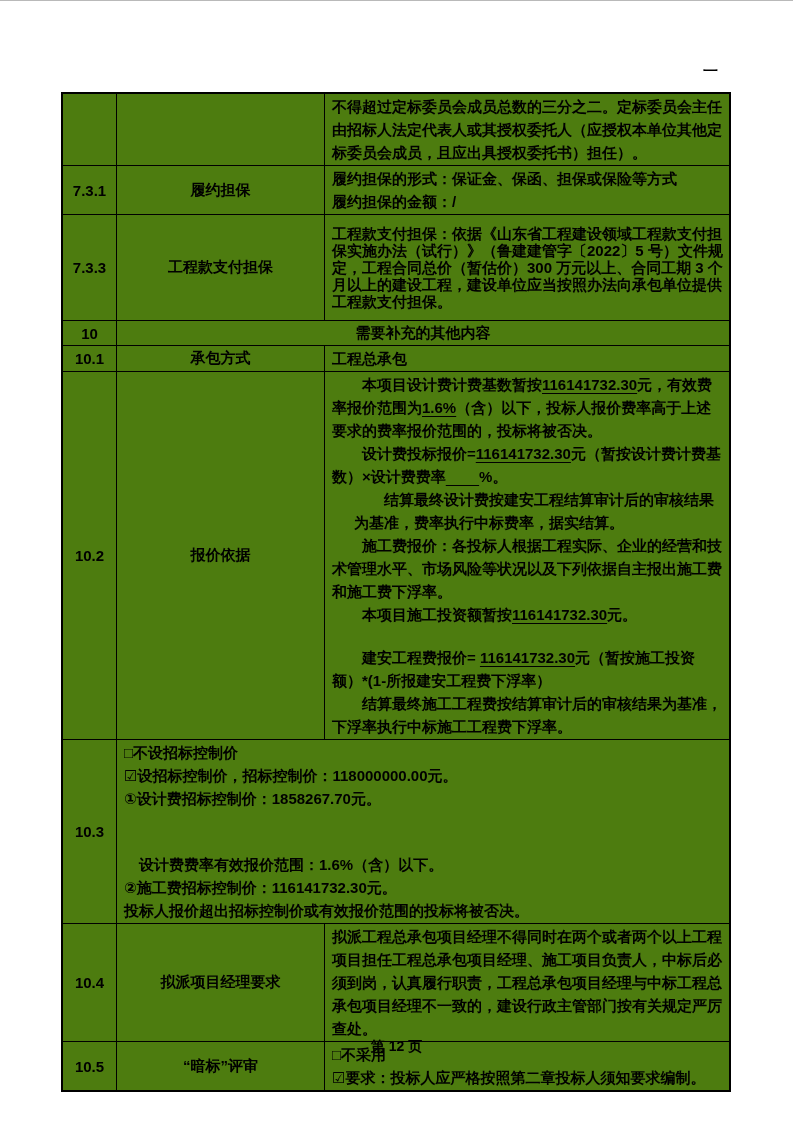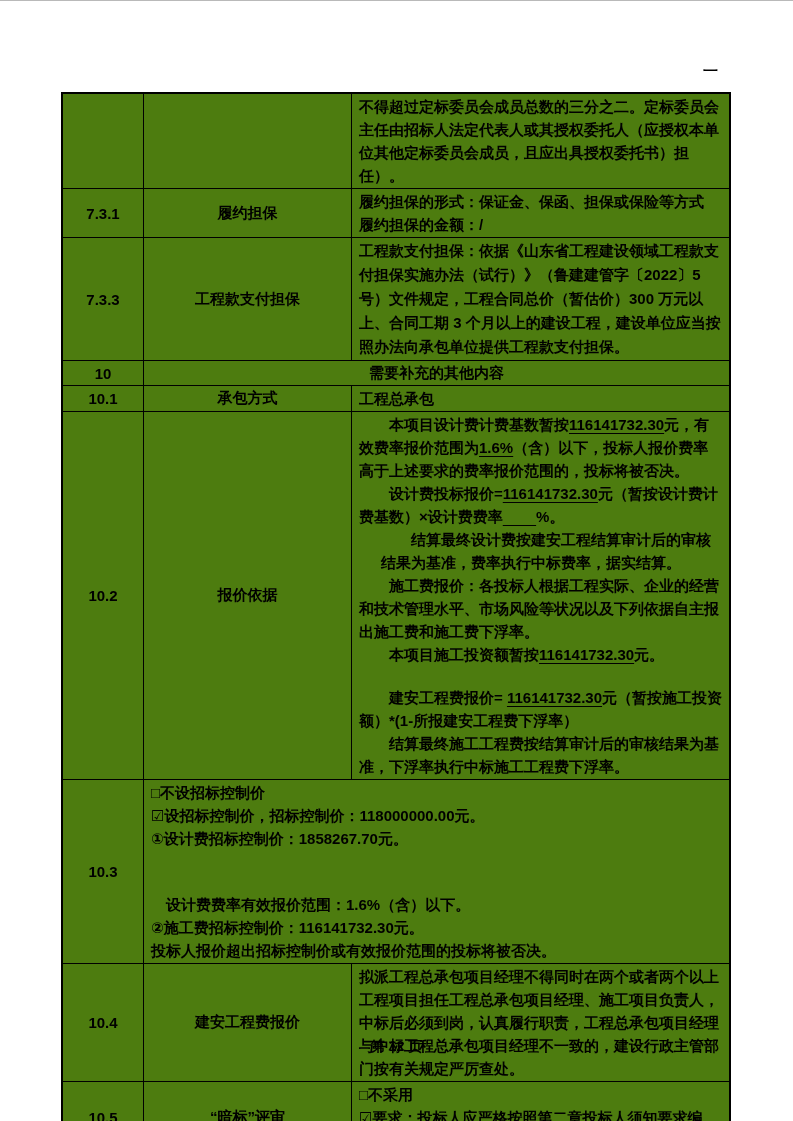--- a/index.html
+++ b/index.html
@@ -17,35 +17,35 @@
   }
   .doc-table {
     position:absolute; left:61px; top:91px; width:670px;
     border:2px solid #000; box-sizing:border-box;
     background:#4d7c0f;
   }
   .tr { display:flex; align-items:stretch; border-top:1px solid #000; }
   .tr:first-child { border-top:none; }
   .cell { box-sizing:border-box; }
   .c1 {
-    width:81px; flex:none; border-right:1px solid #000;
+    width:54px; flex:none; border-right:1px solid #000;
     display:flex; align-items:center; justify-content:center;
     font-size:15px;
   }
   .c2 {
     width:208px; flex:none; border-right:1px solid #000;
     display:flex; align-items:center; justify-content:center;
     font-size:15px; text-align:center; padding:0 4px;
   }
   .c3 {
     flex:1; min-width:0; padding:1px 6px 1px 7px;
     display:flex; flex-direction:column; justify-content:center;
     font-size:15px; line-height:23px;
   }
-  .c3.lh21 { line-height:24px;align-items:flex-end; }
+  .c3.lh21 { line-height:17px;align-items:flex-end; }
   .cmerge {
     flex:1; display:flex; align-items:center; justify-content:center;
     font-size:15px; text-align:center;
   }
   .p { white-space:pre-wrap; word-break:break-all; }
   .p span { white-space:pre-wrap; }
   .u { text-decoration:underline; text-underline-offset:3px; }
   .page-footer {
     position:absolute; left:0; right:0; top:1037px;
     text-align:center; font-size:14px; font-weight:700;
@@ -117,21 +117,21 @@
       <div class="p"><span>☑</span><span>设招标控制价，招标控制价：118000000.00元。</span></div>
       <div class="p"><span>①设计费招标控制价：1858267.70元。</span></div>
       <div class="p" style="text-indent: 1em; margin-top: 43px;"><span>设计费费率有效报价范围：1.6%（含）以下。</span></div>
       <div class="p"><span>②施工费招标控制价：116141732.30元。</span></div>
       <div class="p"><span>投标人报价超出招标控制价或有效报价范围的投标将被否决。</span></div>
     </div>
   </div>
 
   <div class="tr" style="min-height:94px;">
     <div class="cell c1">10.4</div>
-    <div class="cell c2">建安工程费报价</div>
+    <div class="cell c2">拟派项目经理要求</div>
     <div class="cell c3">
       <div class="p"><span>拟派工程总承包项目经理不得同时在两个或者两个以上工程项目担任工程总承包项目经理、施工项目负责人，中标后必须到岗，认真履行职责，工程总承包项目经理与中标工程总承包项目经理不一致的，建设行政主管部门按有关规定严厉查处。</span></div>
     </div>
   </div>
 
   <div class="tr" style="min-height:46px;">
     <div class="cell c1">10.5</div>
     <div class="cell c2">“暗标”评审</div>
     <div class="cell c3">
       <div class="p"><span>□</span><span>不采用</span></div>

